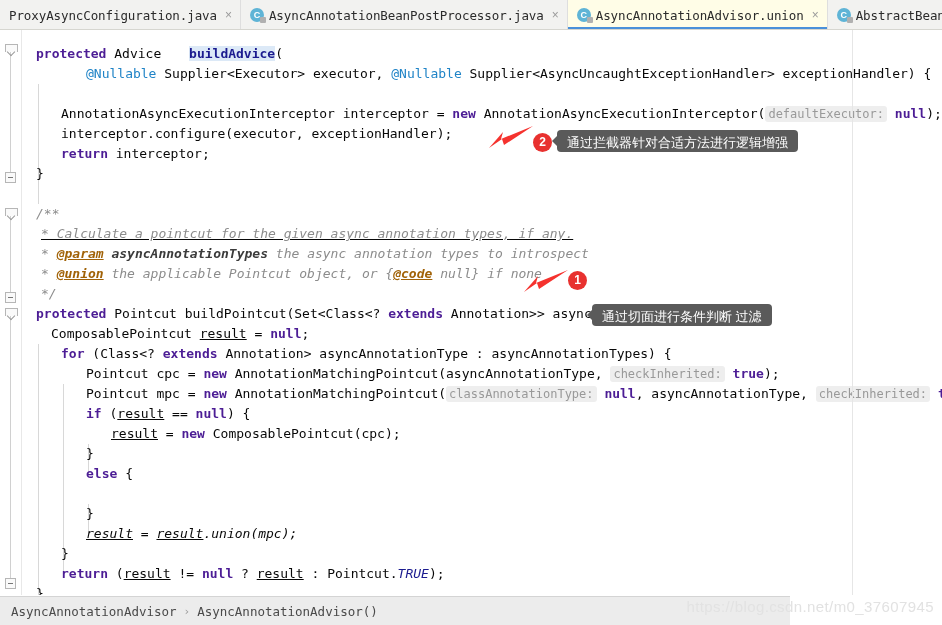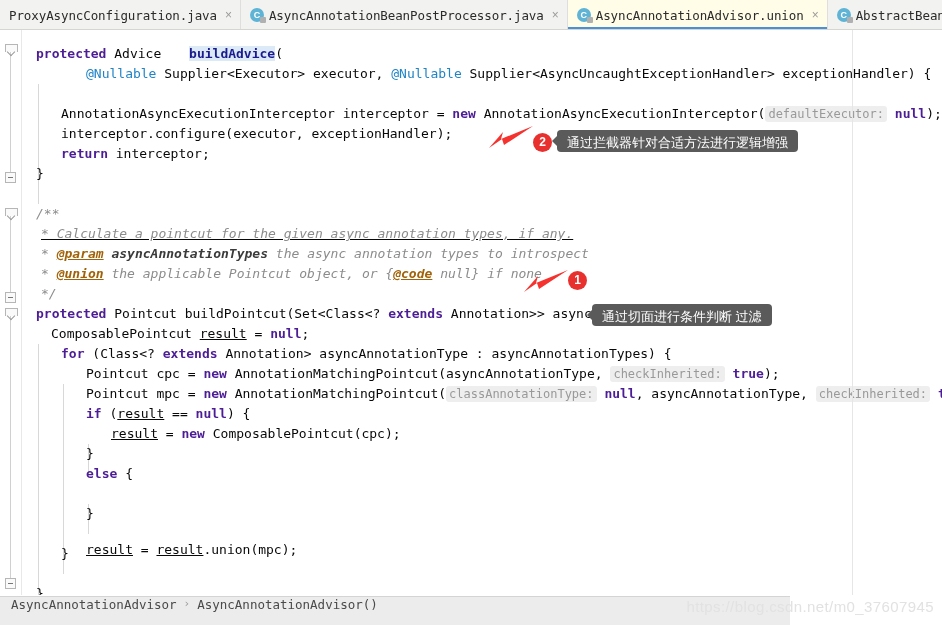--- a/index.html
+++ b/index.html
@@ -224,21 +224,21 @@
   .arrow-svg { position: absolute; }
 
   
   #breadcrumb {
     position: absolute;
     left: 0; top: 596px;
     width: 790px; height: 29px;
     background: #ececec;
     border-top: 1px solid #d4d4d4;
     display: flex;
-    align-items: flex-start;
+    align-items: center;
     padding-left: 11px;
     gap: 7px;
     font-family: "DejaVu Sans Mono", "Liberation Mono", monospace;
     font-size: 12.5px;
     color: #4a4a4a;
   }
   .crumb-sep { color: #999999; font-size: 11px; }
 
   #watermark {
     position: absolute;
@@ -311,22 +311,23 @@
       <div class="line" style="top: 274px; left: 14px;"><span class="kw">protected</span> Pointcut buildPointcut(Set&lt;Class&lt;? <span class="kw">extends</span> Annotation&gt;&gt; asyncAnnotationTypes) {</div>
       <div class="line" style="top: 294px; left: 29px;">ComposablePointcut <span class="fld">result</span> = <span class="kw">null</span>;</div>
       <div class="line" style="top: 314px; left: 39px;"><span class="kw">for</span> (Class&lt;? <span class="kw">extends</span> Annotation&gt; asyncAnnotationType : asyncAnnotationTypes) {</div>
       <div class="line" style="top: 334px; left: 64px; text-align: center;">Pointcut cpc = <span class="kw">new</span> AnnotationMatchingPointcut(asyncAnnotationType, <span class="hint">checkInherited:</span> <span class="kw">true</span>);</div>
       <div class="line" style="top: 354px; left: 64px;">Pointcut mpc = <span class="kw">new</span> AnnotationMatchingPointcut(<span class="hint">classAnnotationType:</span> <span class="kw">null</span>, asyncAnnotationType, <span class="hint">checkInherited:</span> <span class="kw">true</span>);</div>
       <div class="line" style="top: 374px; left: 64px;"><span class="kw">if</span> (<span class="fld">result</span> == <span class="kw">null</span>) {</div>
       <div class="line" style="top: 394px; left: 89px;"><span class="fld">result</span> = <span class="kw">new</span> ComposablePointcut(cpc);</div>
       <div class="line" style="top: 414px; left: 64px;">}</div>
       <div class="line" style="top: 434px; left: 64px;"><span class="kw">else</span> {</div>
       <div class="line" style="top: 474px; left: 64px;">}</div>
-      <div class="line" style="top: 510px; left: 64px;"><span class="fld">result</span> = <span class="fld">result</span>.union(mpc);</div>
+      <div class="line" style="top: 494px; left: 64px; font-style: italic;"><span class="fld">result</span> = <span class="fld">result</span>.union(mpc);</div>
       <div class="line" style="top: 514px; left: 39px;">}</div>
+      <div class="line" style="top: 534px; left: 39px;"><span class="kw">return</span> (<span class="fld">result</span> != <span class="kw">null</span> ? <span class="fld">result</span> : Pointcut.<span class="stat">TRUE</span>);</div>
       <div class="line" style="top: 554px; left: 14px;">}</div>
     </div>
 
   <div id="margin-guide"></div>
 
   <div id="overlay">
       <svg class="arrow-svg" width="52" height="30" style="left: 487px; top: 124px;">
         <path d="M2,24 L16,8 L14,15 L46,2 L17,21 L15,15 Z" fill="#f5322e"></path>
       </svg>
       <div class="callout-badge" style="position: absolute; left: 533px; top: 133px;">2</div>

